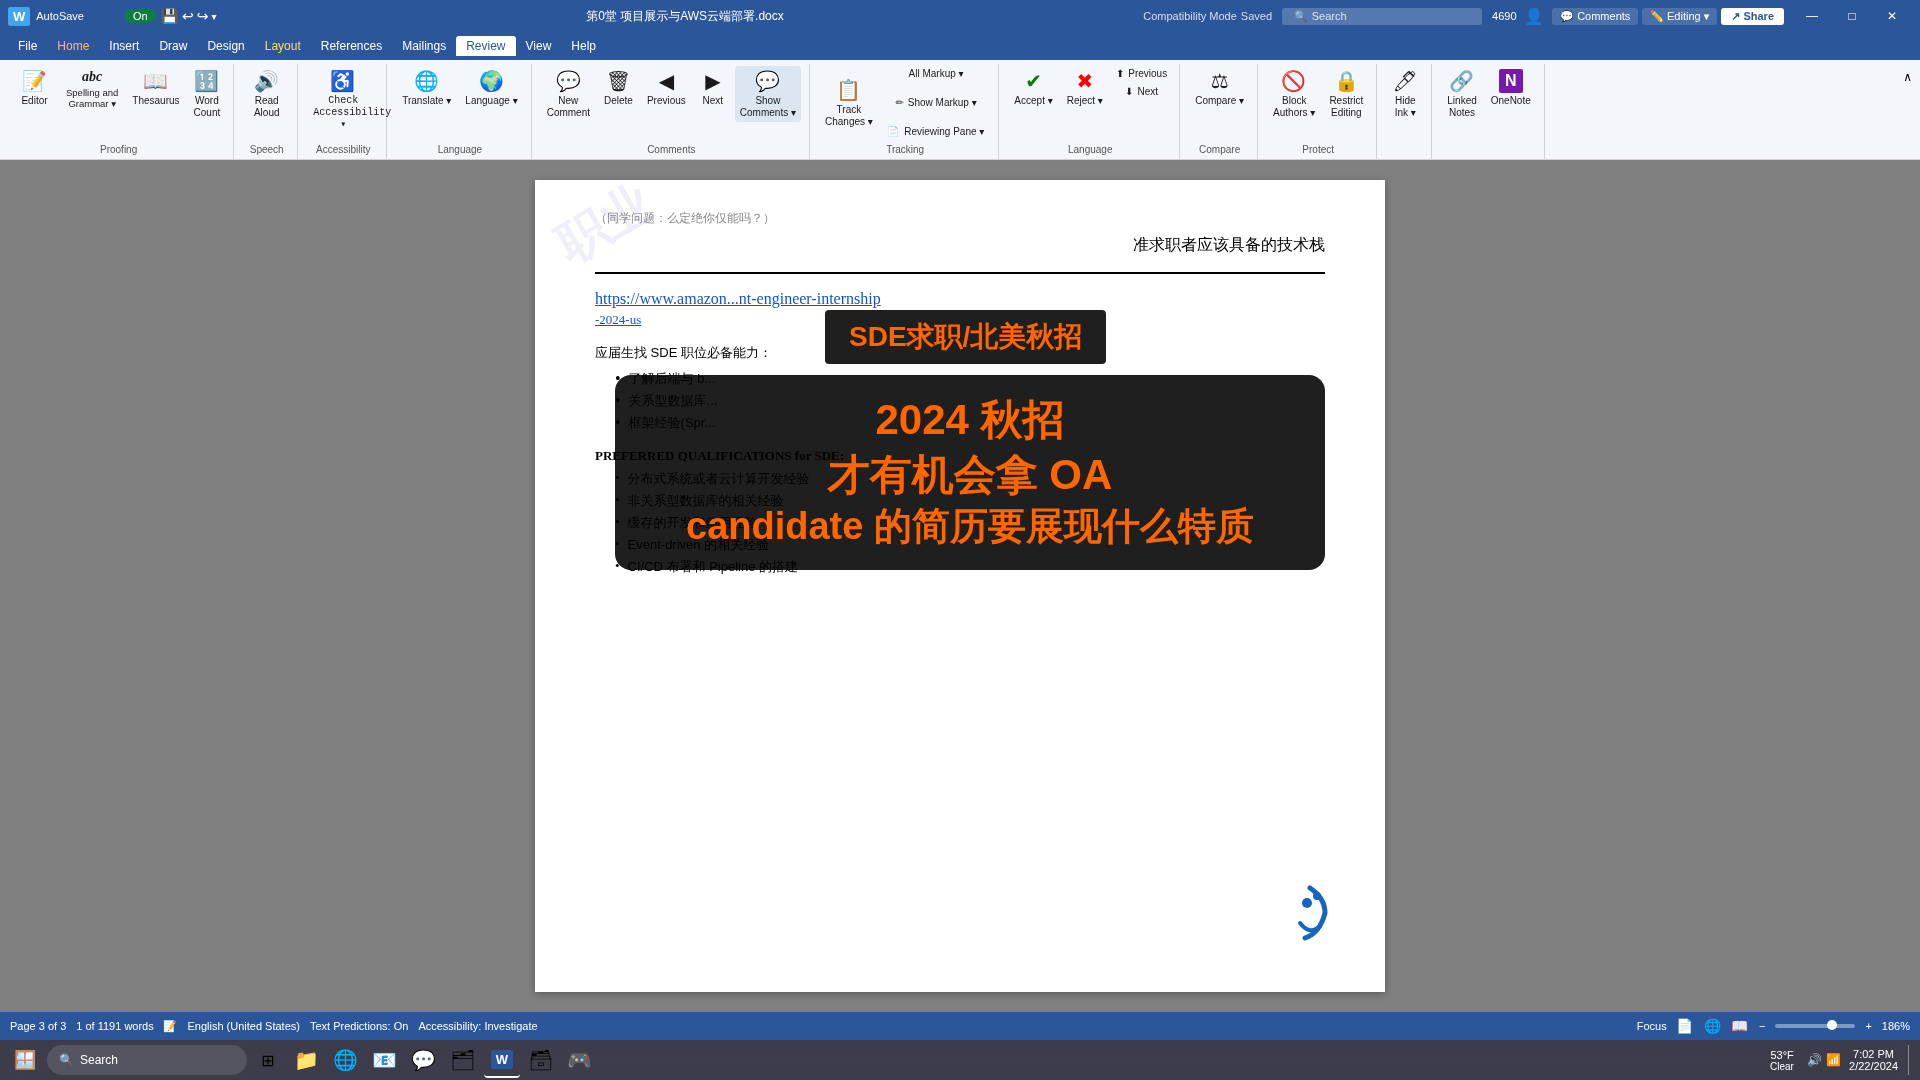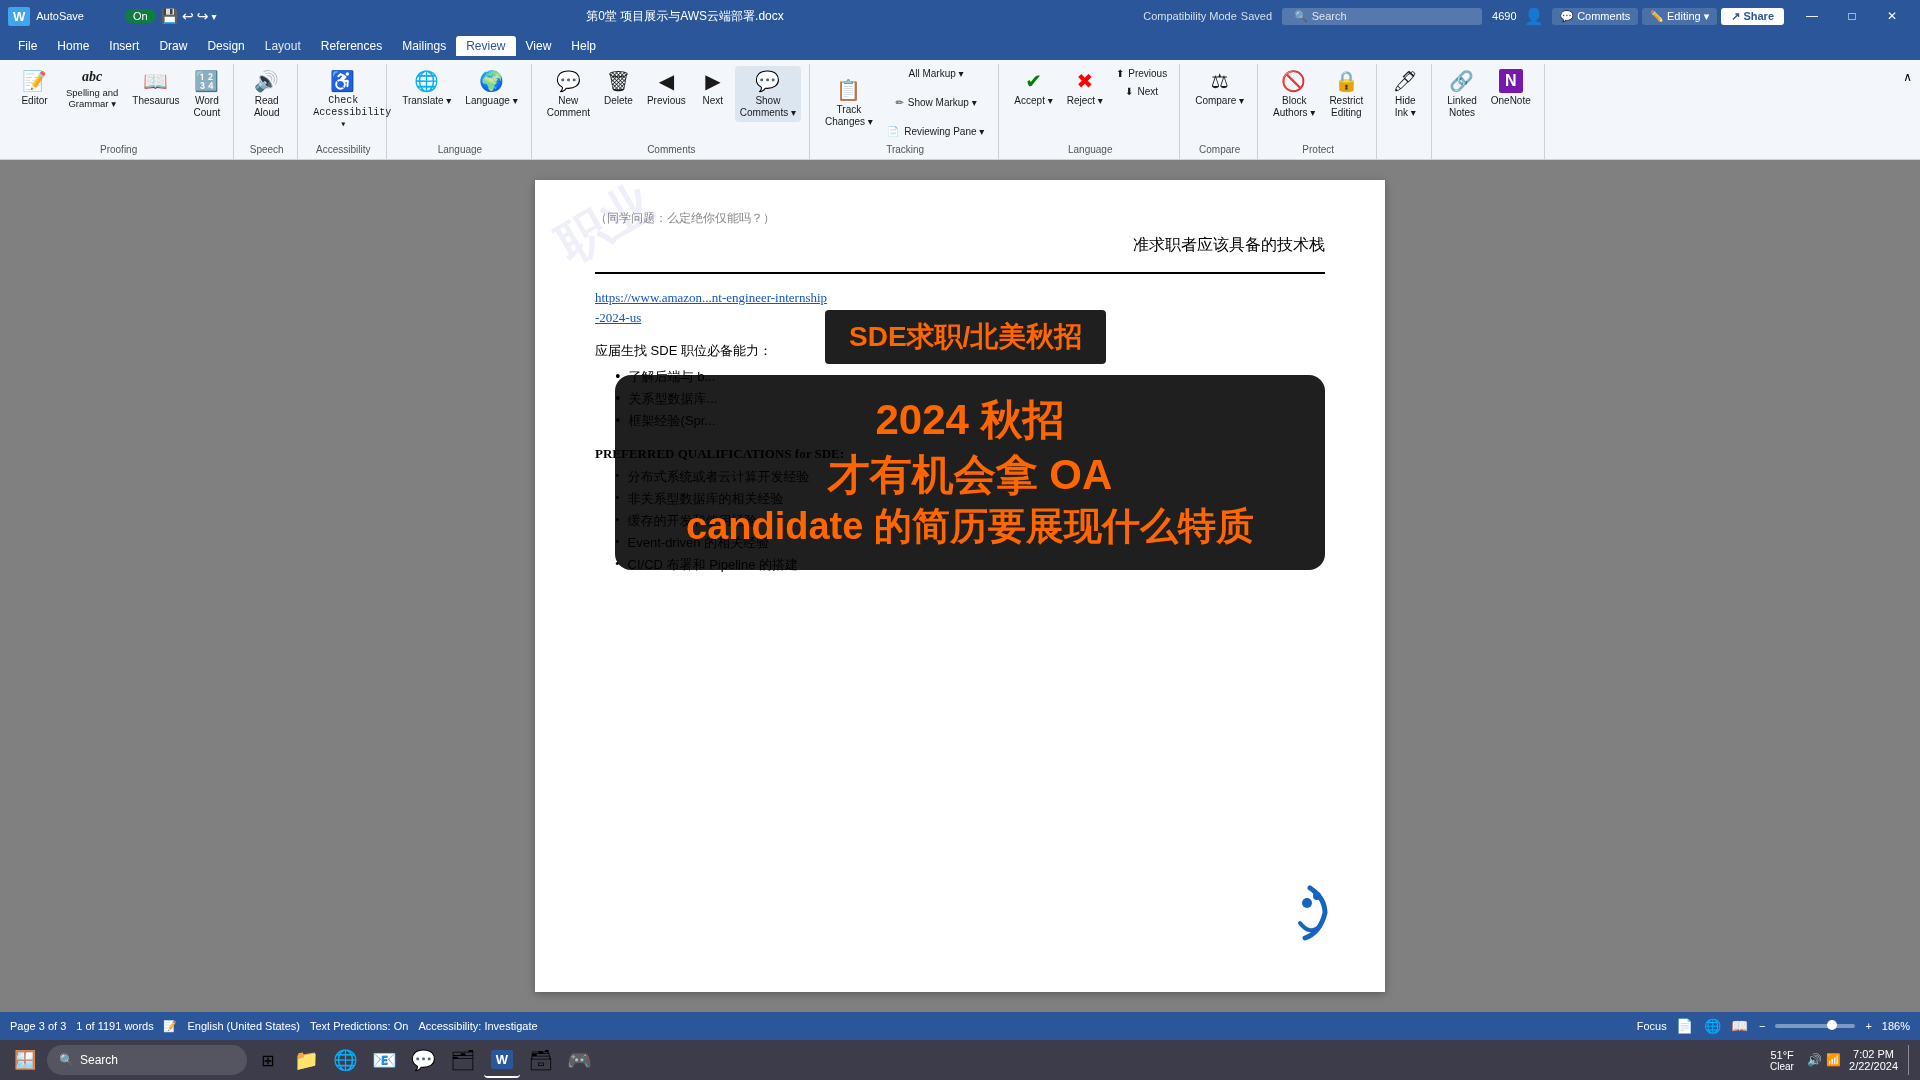--- a/index.html
+++ b/index.html
@@ -176,25 +176,25 @@
     <span>↗</span>
     <span>Share</span>
   </div>
   <span style="width:40px;height:32px;display:flex;align-items:center;justify-content:center;cursor:pointer;font-size:12px;">—</span>
   <span style="width:40px;height:32px;display:flex;align-items:center;justify-content:center;cursor:pointer;font-size:12px;">□</span>
   <span style="width:40px;height:32px;display:flex;align-items:center;justify-content:center;cursor:pointer;font-size:12px;">✕</span>
 </div>
 
 <div id="menu-bar">
   <div class="menu-item" style="color:white;">File</div>
-  <div class="menu-item" style="color:#ffffff;">Home</div>
+  <div class="menu-item" style="color:#fdba74;">Home</div>
   <div class="menu-item" style="color:white;">Insert</div>
   <div class="menu-item" style="color:white;">Draw</div>
   <div class="menu-item" style="color:white;">Design</div>
-  <div class="menu-item" style="color:#e5e5e5;">Layout</div>
+  <div class="menu-item" style="color:#fde047;">Layout</div>
   <div class="menu-item" style="color:white;">References</div>
   <div class="menu-item" style="color:white;">Mailings</div>
   <div class="menu-item" style="background:white;color:#2b579a;border-radius:3px 3px 0 0;font-weight:500;">Review</div>
   <div class="menu-item" style="color:white;">View</div>
   <div class="menu-item" style="color:white;">Help</div>
 </div>
 
 <div id="ribbon">
 
   <div class="ribbon-group">
@@ -401,21 +401,21 @@
   <div id="doc-page" style="background:white;width:850px;min-height:560px;box-shadow:0 2px 8px rgba(0,0,0,0.3);padding:30px 60px;position:relative;font-family:'Times New Roman',serif;overflow:hidden;">
 
     <div class="watermark" style="position:absolute;top:10px;left:20px;font-size:50px;color:rgba(100,100,200,0.1);transform:rotate(-30deg);font-family:'Microsoft YaHei',sans-serif;font-weight:bold;pointer-events:none;z-index:1;">职业</div>
 
     <p style="font-size:12px;color:#888;margin-bottom:8px;font-family:'Microsoft YaHei',sans-serif;">（同学问题：么定绝你仅能吗？）</p>
 
     <p style="text-align:right;font-size:16px;margin-bottom:16px;font-family:'Microsoft YaHei',sans-serif;">准求职者应该具备的技术栈</p>
 
     <hr style="border:1px solid #000;margin-bottom:16px;">
 
-    <p style="font-size:13px;margin-bottom:4px;">
+    <p style="font-size:16px;margin-bottom:4px;">
       <span style="color:#1155cc;text-decoration:underline;">https://www.amazon...nt-engineer-internship</span>
     </p>
     <p style="font-size:13px;color:#1155cc;text-decoration:underline;margin-bottom:16px;">-2024-us</p>
 
     <p style="font-size:13px;margin-bottom:8px;font-family:'Microsoft YaHei',sans-serif;">应届生找 SDE 职位必备能力：</p>
 
     <div>
       <div class="doc-bullet" style="display:flex;gap:8px;margin:4px 0 4px 20px;font-size:13px;">
         <span class="bullet-dot">•</span>
         <span style="font-family:'Microsoft YaHei',sans-serif;">了解后端与 b...</span>
@@ -514,21 +514,21 @@
   <div style="width:36px;height:36px;display:flex;align-items:center;justify-content:center;border-radius:4px;cursor:pointer;font-size:20px;">🗂</div>
   <div style="width:36px;height:36px;display:flex;align-items:center;justify-content:center;border-radius:4px;cursor:pointer;border-bottom:2px solid white;">
     <span style="background:#2b579a;color:white;font-weight:bold;font-size:13px;padding:2px 5px;border-radius:2px;">W</span>
   </div>
   <div style="width:36px;height:36px;display:flex;align-items:center;justify-content:center;border-radius:4px;cursor:pointer;font-size:20px;">🗃</div>
   <div style="width:36px;height:36px;display:flex;align-items:center;justify-content:center;border-radius:4px;cursor:pointer;font-size:20px;">🎮</div>
 
   <div style="margin-left:auto;display:flex;align-items:center;gap:8px;color:white;font-size:11px;">
 
     <div style="display:flex;flex-direction:column;align-items:flex-end;cursor:pointer;margin-right:6px;">
-      <span style="font-size:11px;">51°F</span>
+      <span style="font-size:11px;">53°F</span>
       <span style="font-size:10px;">Clear</span>
     </div>
     <span style="font-size:12px;cursor:pointer;">🔊 📶</span>
     <div style="display:flex;flex-direction:column;align-items:center;cursor:pointer;">
       <span style="font-size:11px;">7:02 PM</span>
       <span style="font-size:11px;">2/22/2024</span>
     </div>
     <span style="width:4px;height:30px;border-left:1px solid rgba(255,255,255,0.4);cursor:pointer;margin-left:2px;"></span>
   </div>
 </div>

